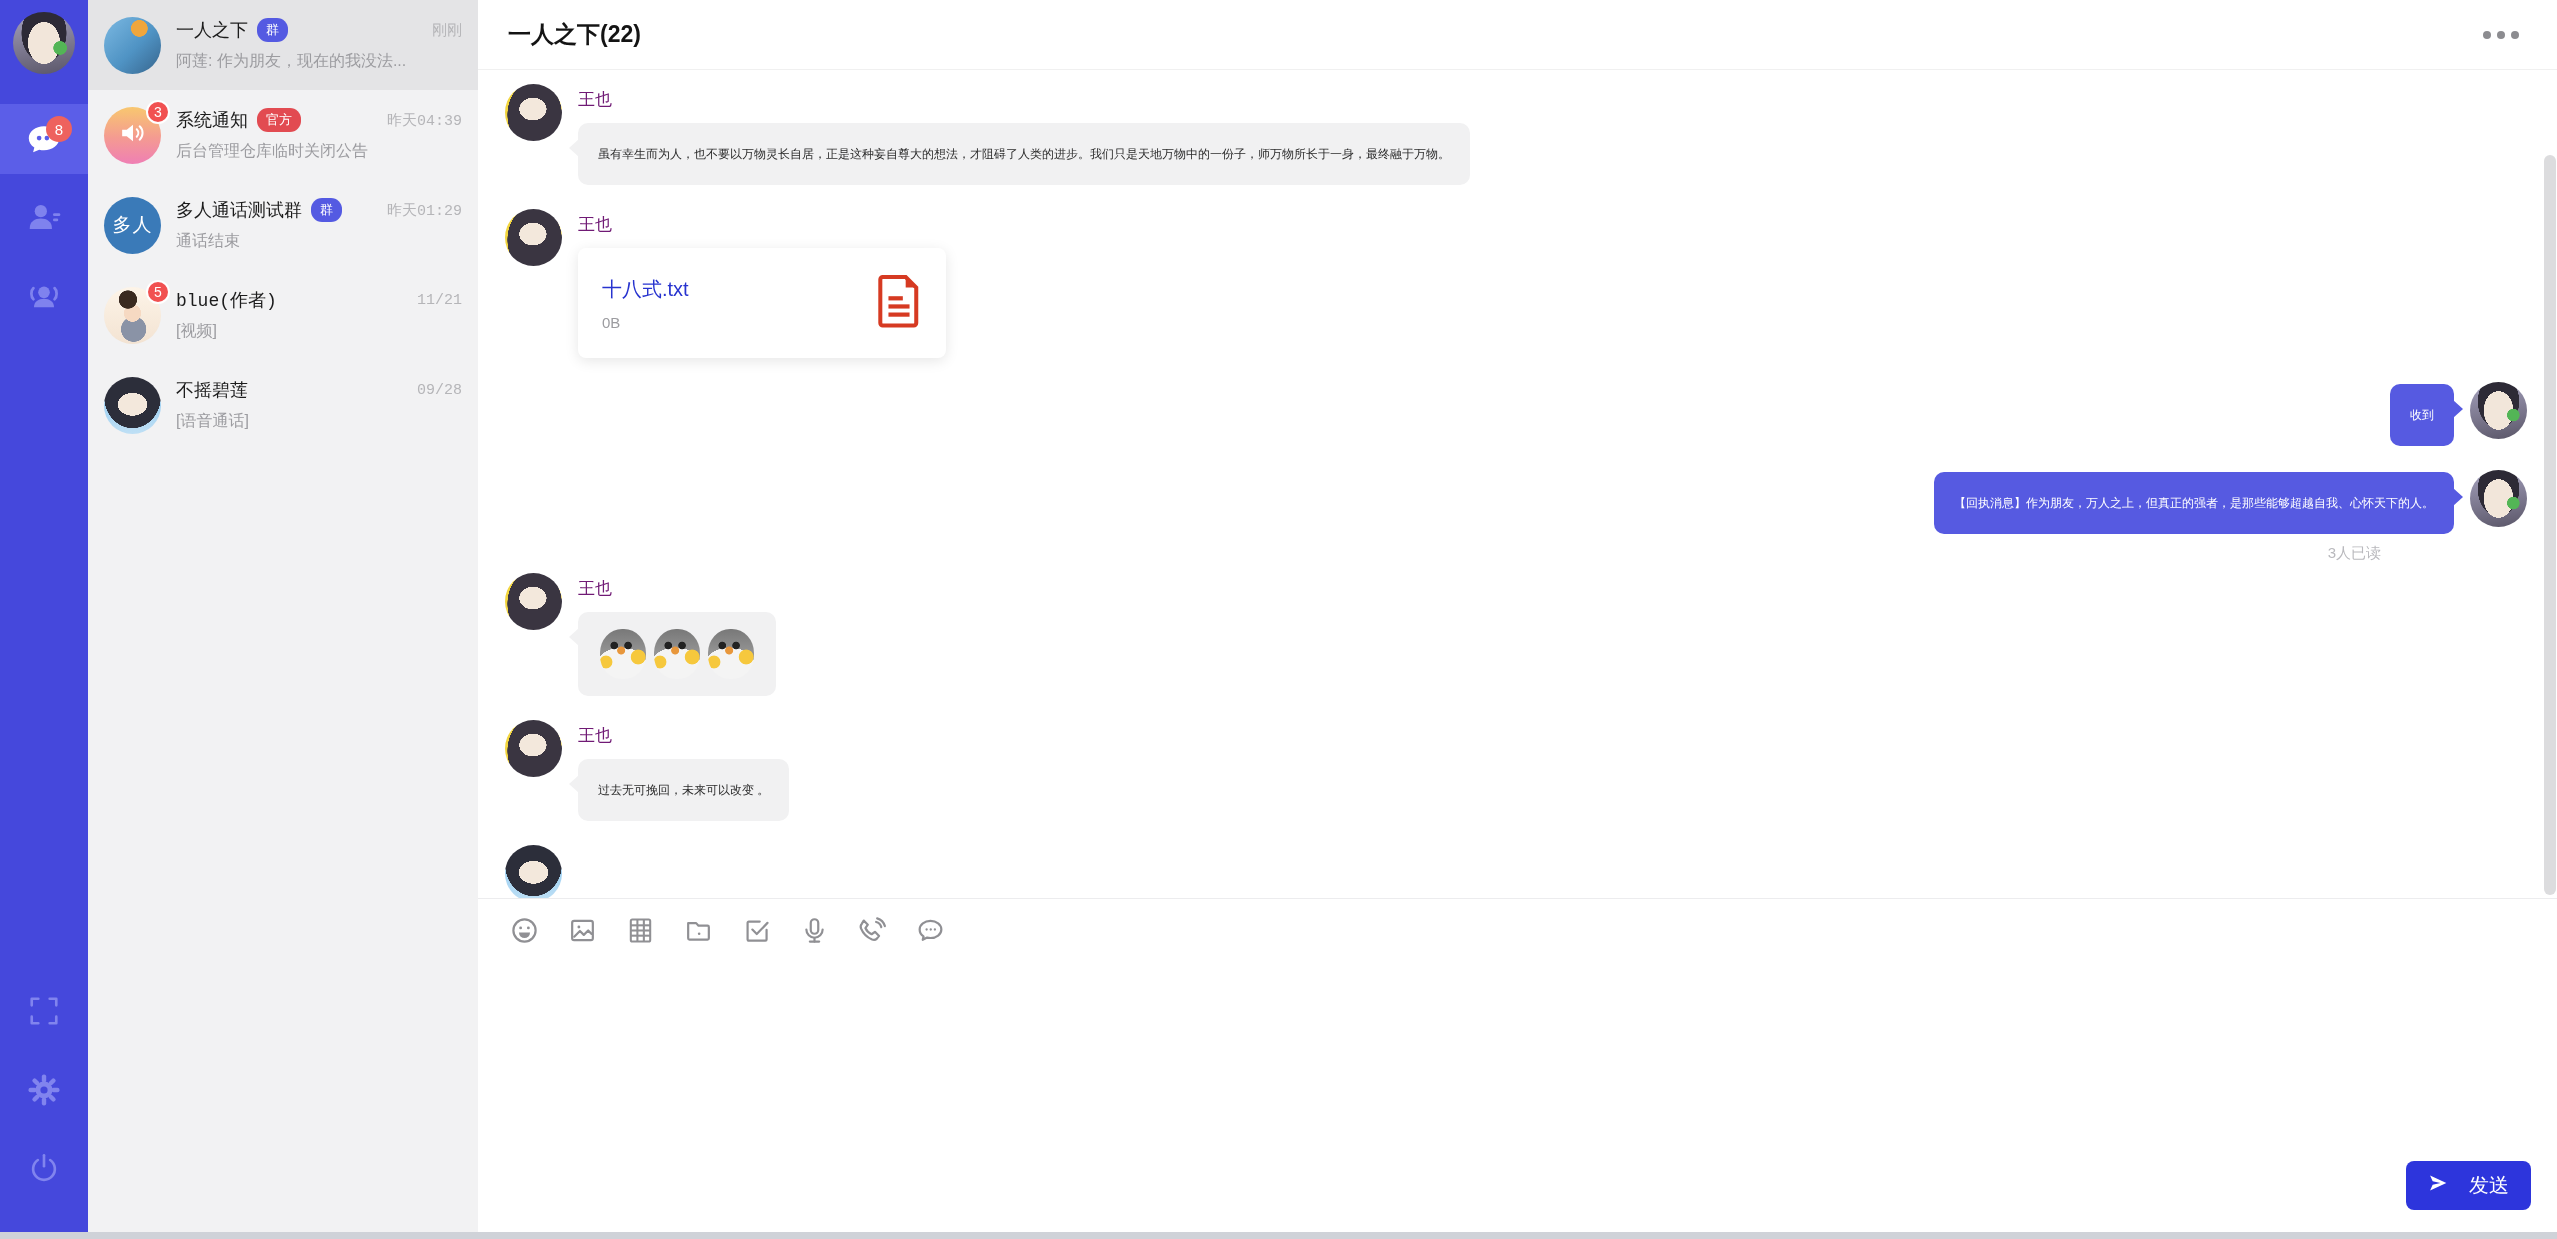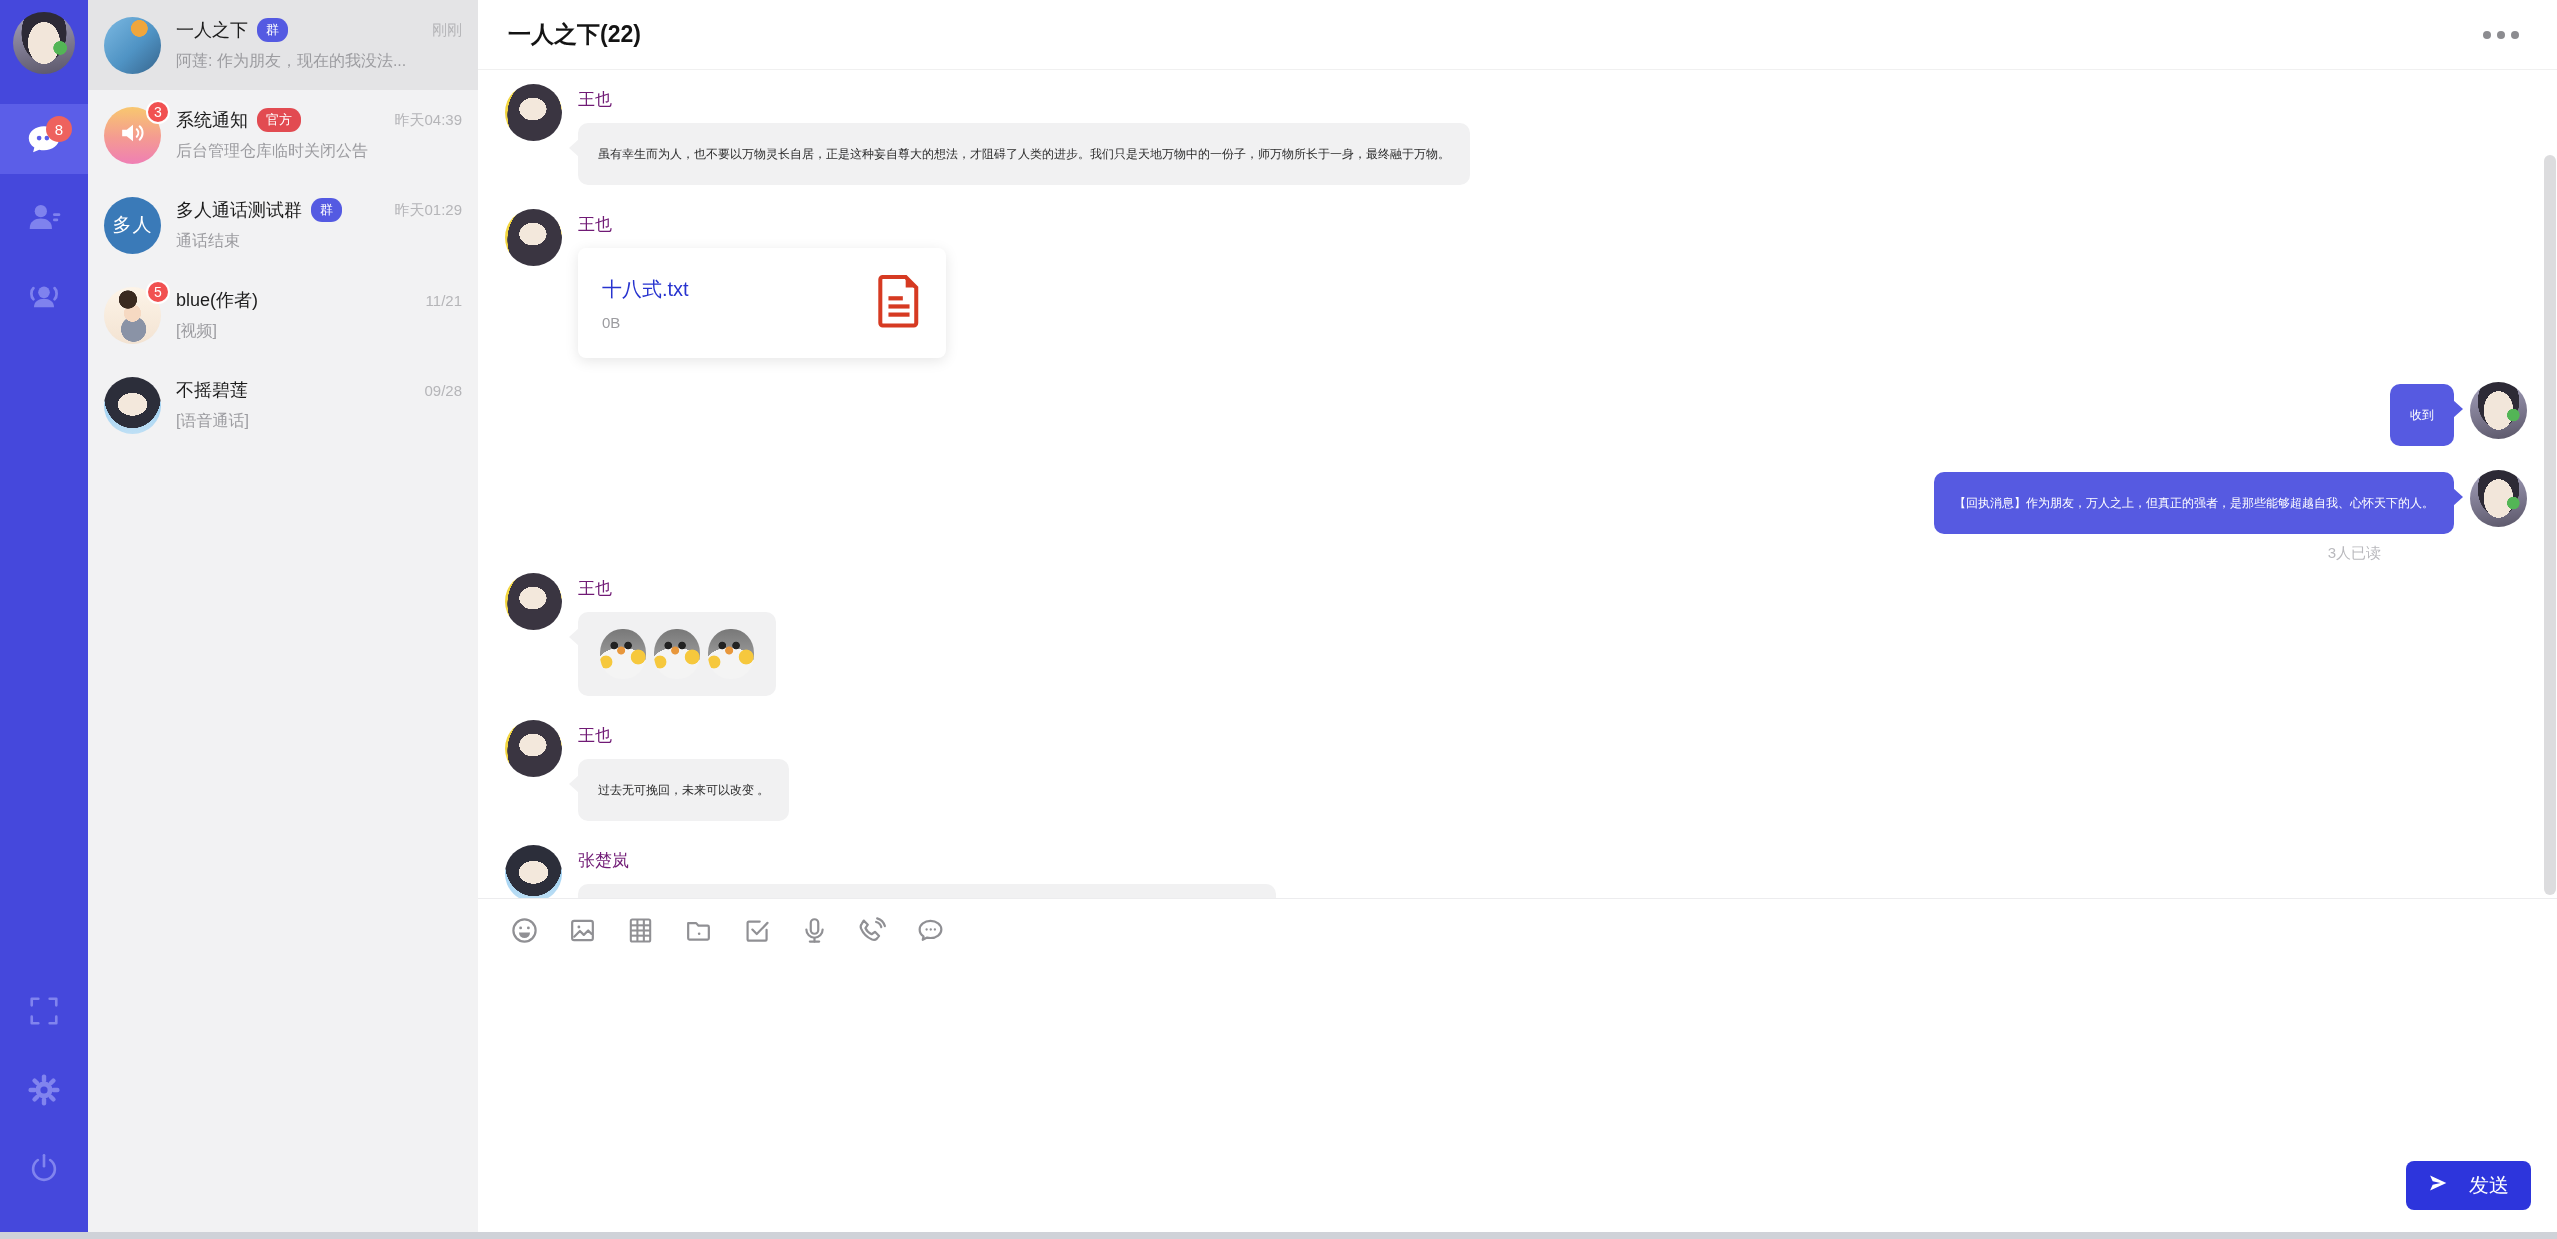--- a/index.html
+++ b/index.html
@@ -34,21 +34,21 @@
   .ci-avatar{width:57px;height:57px;border-radius:50%;position:relative;flex-shrink:0;}
   .av-yiren{background:radial-gradient(circle at 62% 20%,#f0a63c 0 14%,transparent 15%),linear-gradient(135deg,#7cb9e2 0%,#4f93c4 55%,#36648c 100%);}
   .av-sys{background:linear-gradient(180deg,#f8c76f 0%,#f49a92 55%,#ef7fb4 100%);display:flex;align-items:center;justify-content:center;}
   .av-multi{background:#3a7ab8;display:flex;align-items:center;justify-content:center;color:#fff;font-size:19px;letter-spacing:1px;}
   .av-blue{background:radial-gradient(circle at 42% 22%,#3a2a20 0 16%,transparent 17%),radial-gradient(circle at 50% 46%,#f6d9c2 0 20%,transparent 21%),radial-gradient(circle at 52% 74%,#8a93a6 0 24%,transparent 25%),linear-gradient(#fdf4e8,#f3e3d2);}
   .av-bulian,.av-zhang{background:radial-gradient(26% 20% at 50% 48%,#f3e8dc 0 99%,transparent 100%),radial-gradient(50% 56% at 50% 34%,#2c2e3a 0 99%,transparent 100%),linear-gradient(#84c4f0,#bfe0f5);}
   .av-wangye{background:radial-gradient(24% 20% at 49% 44%,#f3e8dc 0 99%,transparent 100%),radial-gradient(48% 60% at 52% 54%,#3a3541 0 99%,transparent 100%),#f2d53e;}
   .unread{position:absolute;top:-7px;right:-9px;min-width:24px;height:24px;border-radius:12px;background:#f15151;border:2px solid #fff;
     color:#fff;font-size:14px;display:flex;align-items:center;justify-content:center;padding:0 5px;}
   .ci-main{flex:1;min-width:0;}
-  .ci-top{display:flex;align-items:center;}
+  .ci-top{display:flex;align-items:center;font-family:Liberation Mono, monospace;}
   .ci-name{font-size:18px;color:#1c1c1c;font-weight:500;white-space:nowrap;}
   .tag{margin-left:9px;font-size:13px;color:#fff;border-radius:11px;padding:3px 9px;flex-shrink:0;}
   .tag-group{background:#545ae2;}
   .tag-official{background:#e24b51;}
   .ci-time{margin-left:auto;font-size:15px;color:#b5b5b8;padding-left:8px;flex-shrink:0;}
   .ci-preview{margin-top:9px;font-size:16px;color:#9c9ca0;white-space:nowrap;overflow:hidden;}
 
   
   .main{flex:1;display:flex;flex-direction:column;min-width:0;position:relative;background:#fff;}
   .chat-header{height:70px;border-bottom:1px solid #f0f0f0;display:flex;align-items:center;padding:0 30px;flex-shrink:0;}
@@ -325,24 +325,20 @@
       <div class="msg left">
         <div class="m-avatar av-wangye"></div>
         <div class="m-body">
           <div class="m-sender">王也</div>
           <div class="bubble tail-l">过去无可挽回，未来可以改变 。</div>
         </div>
       </div>
 
       <div class="msg left">
         <div class="m-avatar av-zhang"></div>
-        <div class="m-body">
-          <div class="m-sender">张楚岚</div>
-          <div class="bubble tail-l">作为朋友，现在的我没法保证救你逃出生天，我能保证的只有...如果你真的会遭遇到什么不幸，那一定是我战死之后的事了！</div>
-        </div>
       </div>
 
     </section>
 
     <footer class="composer">
       <div class="toolbar">
         <span class="tool">
           <svg width="31" height="31" viewBox="0 0 24 24" fill="none" stroke="#909094" stroke-width="1.7" stroke-linecap="round">
               <circle cx="12" cy="12" r="8.6"></circle>
               <circle cx="9" cy="10" r="1.1" fill="#909094" stroke="none"></circle>

